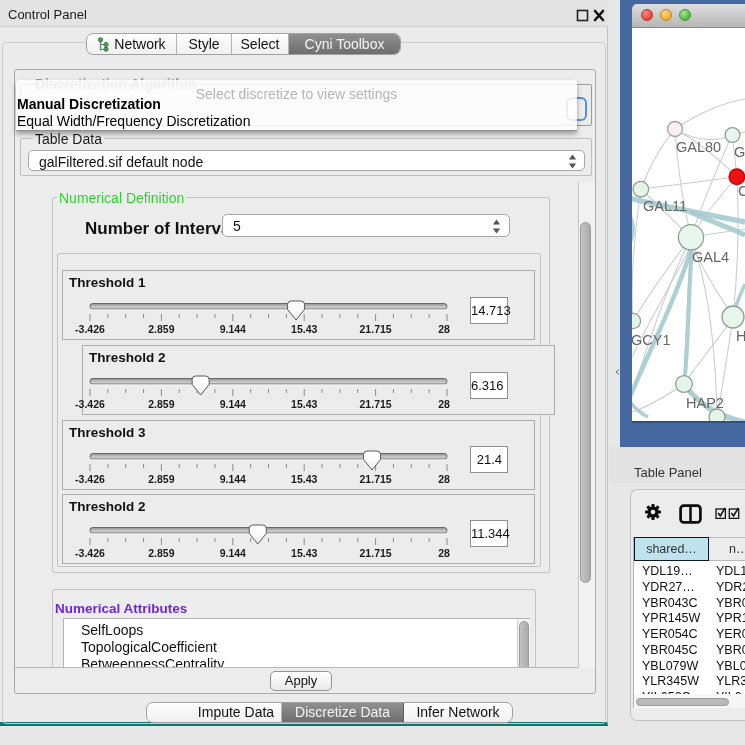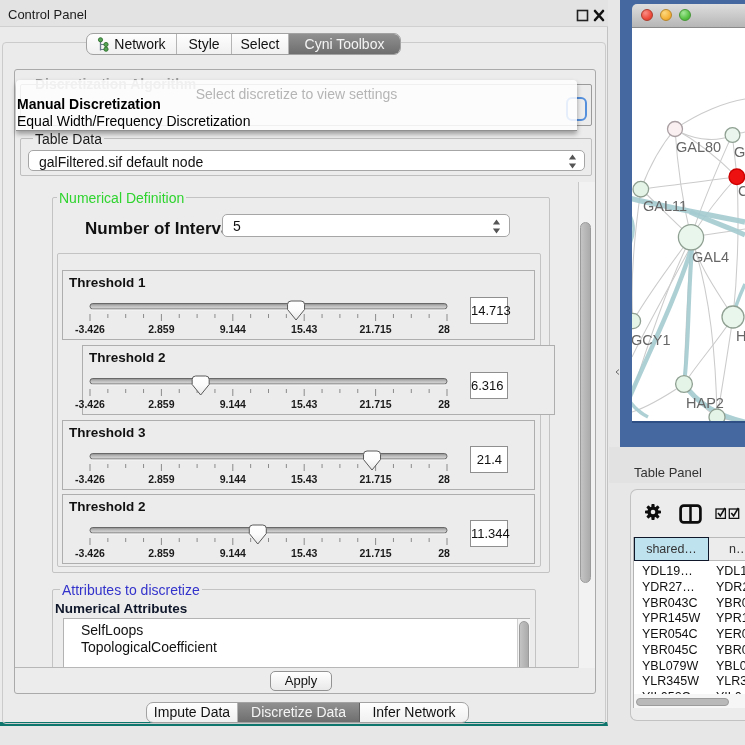--- a/index.html
+++ b/index.html
@@ -291,43 +291,43 @@
           <text x="369.00" y="41" font-size="10.5" font-weight="bold" fill="#1a1a1a" text-anchor="middle">28</text>
           <path d="M174.29,17.5 v-5 a3.5,3.5 0 0 1 3.5,-3.5 h10 a3.5,3.5 0 0 1 3.5,3.5 v5 l-8.5,10.5 z" fill="url(#gthumbsl4)" stroke="#5a5a5a" stroke-width="1"></path>
         </svg>
 
       <div class="vfield" style="left:455px;top:115px;">14.713</div>
       <div class="vfield" style="left:455px;top:190px;">6.316</div>
       <div class="vfield" style="left:455px;top:264px;">21.4</div>
       <div class="vfield" style="left:455px;top:338px;">11.344</div>
 
       <div class="groupbox" style="left:37px;top:407px;width:484px;height:90px;border-color:#c3c3c3;"></div>
-      <div class="grouptitle" style="left:45px;top:400px;color:#3333cc;">Attributes to discretize</div>
-      <div class="abs" style="left:40px;top:419px;font-size:13.5px;font-weight:bold;color:#0f172a;">Numerical Attributes</div>
+      <div class="abs" style="left:40px;top:419px;font-size:13.5px;font-weight:bold;color:#6d28d9;">Numerical Attributes</div>
       <div class="abs" style="left:48px;top:436px;width:467px;height:60px;background:#fff;border:1px solid #b3b3b3;border-bottom:none;">
         <div class="abs" style="left:17px;top:3px;font-size:14px;color:#111;">SelfLoops</div>
         <div class="abs" style="left:17px;top:20px;font-size:14px;color:#111;">TopologicalCoefficient</div>
+        <div class="abs" style="left:17px;top:37px;font-size:14px;color:#111;">BetweennessCentrality</div>
         <div class="abs" style="left:453px;top:0;width:13px;height:60px;background:#f4f4f4;border-left:1px solid #cfcfcf;"></div>
         <div class="sbthumb" style="left:454.5px;top:2px;width:10px;height:56px;"></div>
       </div>
     </div>
 
     <div class="sbv" style="left:578px;top:182px;width:17px;height:486px;border-left:1px solid #c6c6c6;"></div>
     <div class="sbthumb" style="left:580px;top:222px;width:11px;height:361px;"></div>
 
     <div id="popup">
       <div class="ph">Select discretize to view settings</div>
       <div class="i1">Manual Discretization</div>
       <div class="i2">Equal Width/Frequency Discretization</div>
     </div>
 
     <div class="abs" style="left:270px;top:671px;width:62px;height:20px;background:linear-gradient(#ffffff,#e9e9e9);border:1px solid #939393;border-radius:5px;font-size:13px;color:#111;text-align:center;line-height:18px;">Apply</div>
 
     <div class="tabbar" style="left:146px;top:702px;height:21px;">
-      <div class="tab" style="width:91px;line-height:19px;">Impute Data</div>
+      <div class="tab" style="width:91px;line-height:19px;margin-left:44px;">Impute Data</div>
       <div class="tab sel" style="width:122px;line-height:19px;">Discretize Data</div>
       <div class="tab" style="width:108px;line-height:19px;">Infer Network</div>
     </div>
   </div>
 
   <svg class="abs" style="left:615px;top:369px;" width="5" height="6" viewBox="0 0 5 6">
       <path d="M4,0.5 L1,3 L4,5.5" fill="none" stroke="#6a6a6a" stroke-width="1"></path>
     </svg>
 
   <div id="netwin">

